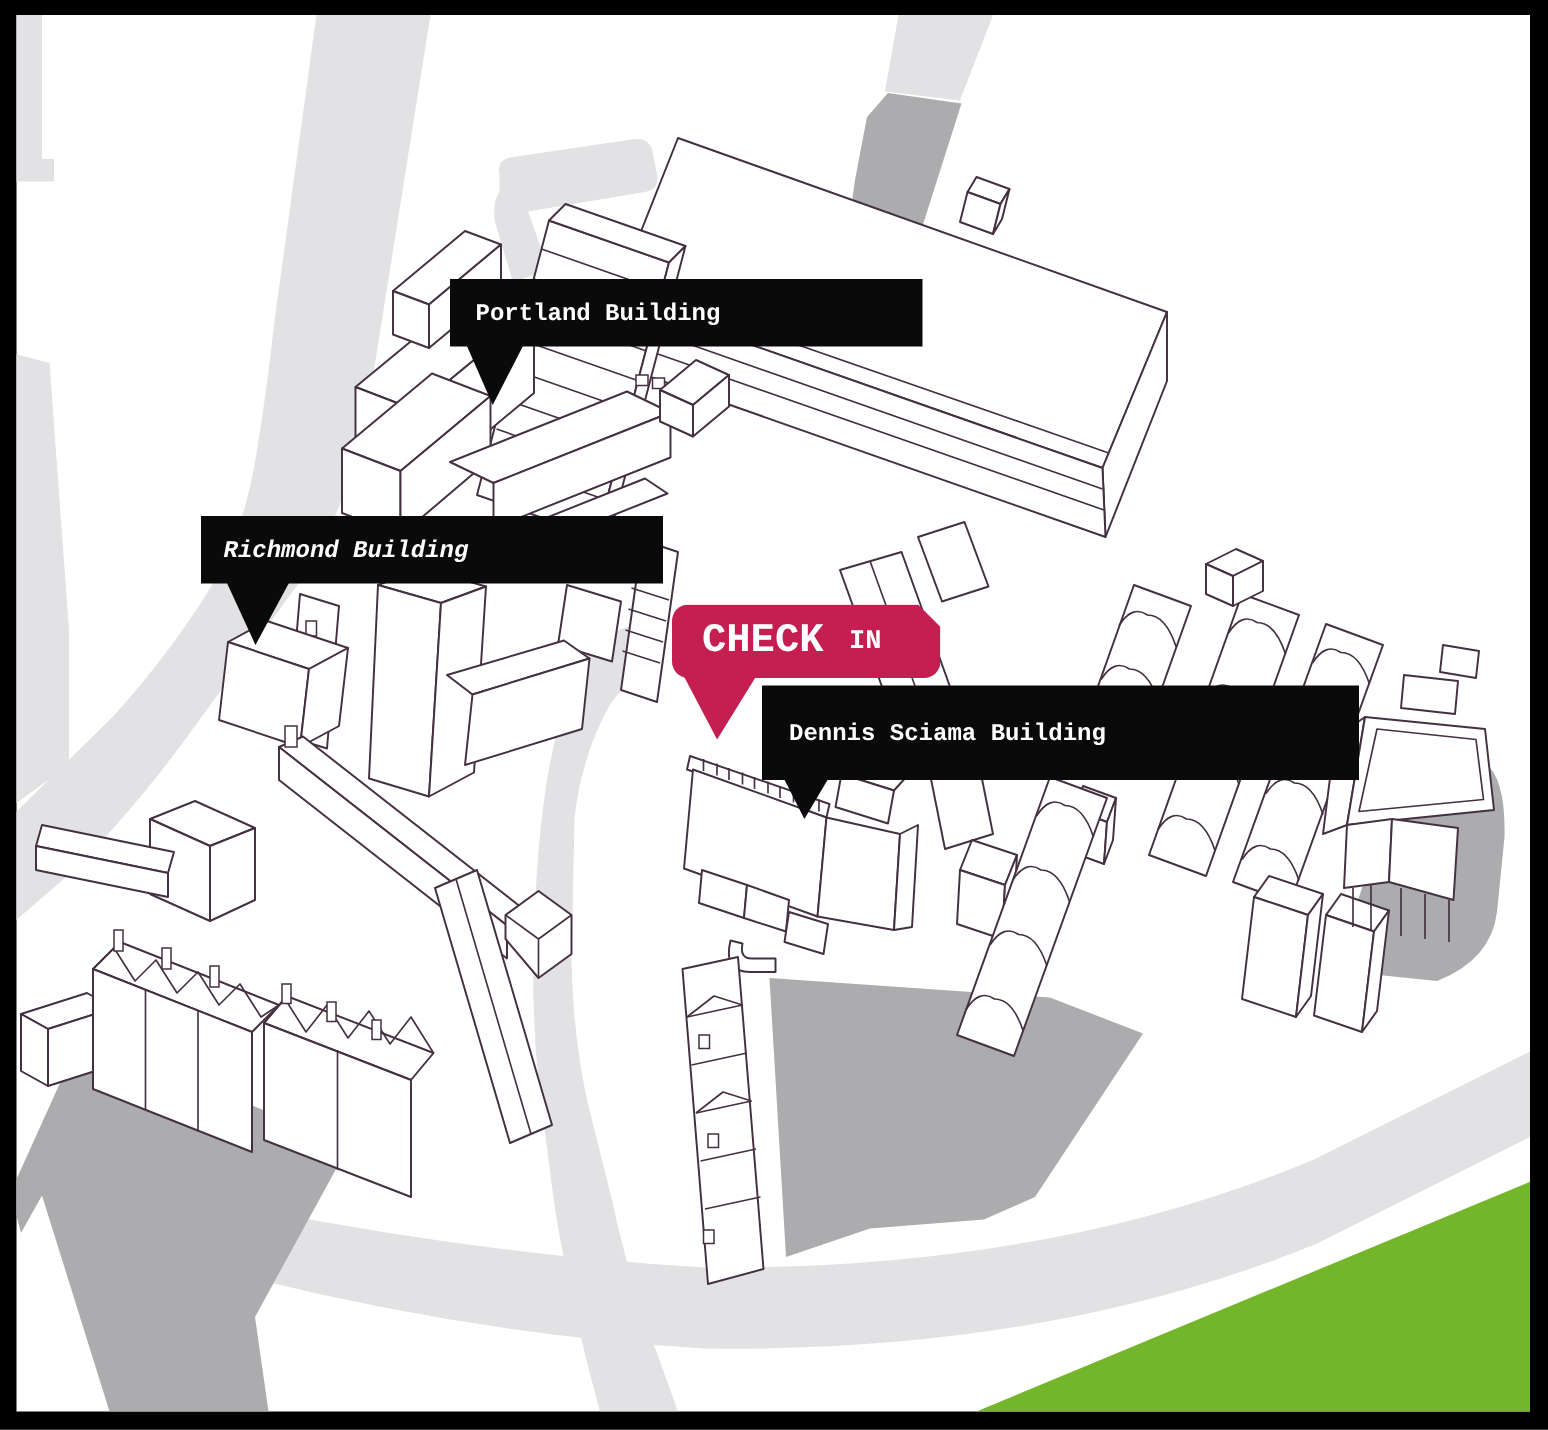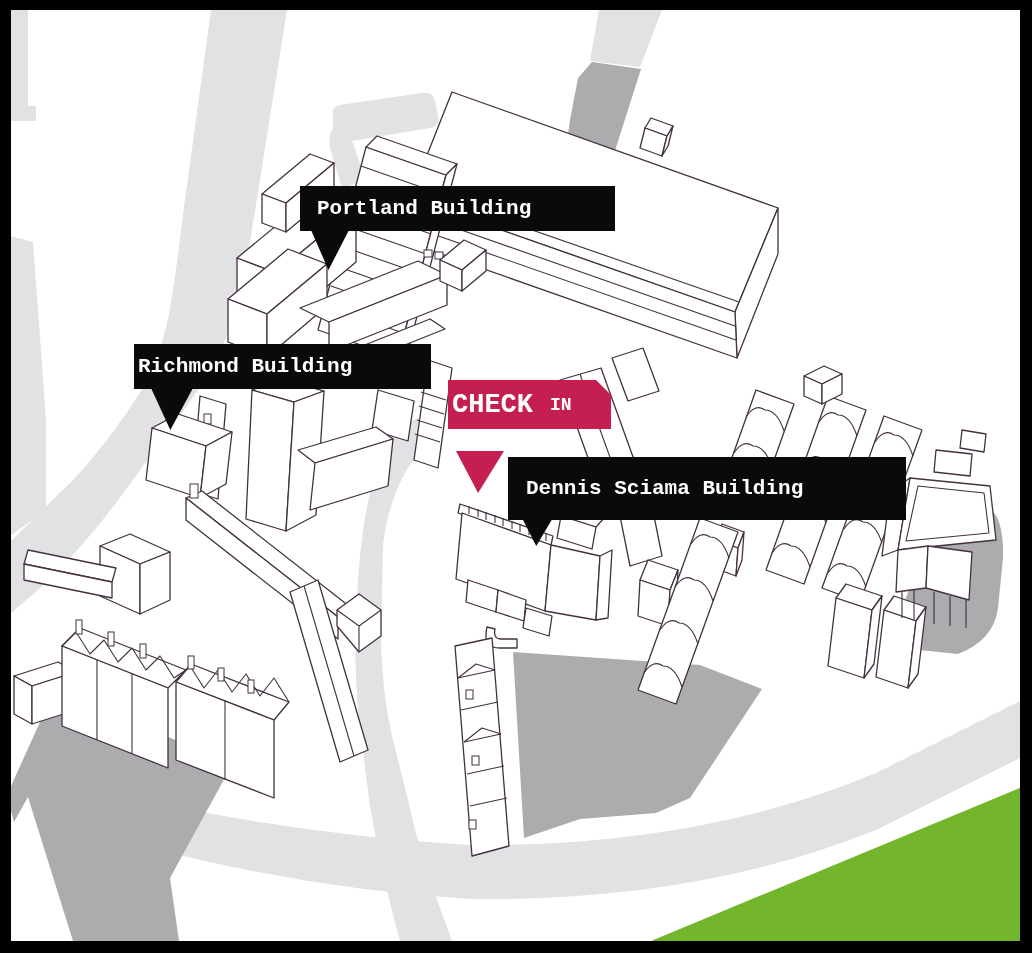--- a/index.html
+++ b/index.html
@@ -6,21 +6,21 @@
   .stage{position:relative;width:1032px;height:953px;background:var(--frame,#000);overflow:hidden;
          font-family:"Liberation Mono","DejaVu Sans Mono",monospace;}
   .map-svg{position:absolute;left:0;top:0;}
   .road{fill:var(--road,#e2e1e3);}
   .shadow{fill:var(--shadow,#acabad);}
   .green-area{fill:var(--green,#74b62b);}
   .bld{fill:#ffffff;stroke:var(--outline,#443040);stroke-width:1.3;stroke-linejoin:round;}
   .bld-line{fill:none;stroke:var(--outline,#443040);stroke-width:1.1;stroke-linejoin:round;}
   .win{fill:#ffffff;stroke:var(--outline,#443040);stroke-width:1;}
   .map-label{position:absolute;display:flex;align-items:center;background:var(--labelbg,#0a0a0a);
-             color:var(--labeltext,#fff);font-weight:bold;font-size:21px;white-space:nowrap;z-index:5;}
+             color:var(--labeltext,#fff);font-weight:bold;font-size:16px;white-space:nowrap;z-index:5;}
   .label-tail{position:absolute;background:var(--labelbg,#0a0a0a);z-index:5;
               clip-path:polygon(0 0,100% 0,46% 100%);}
   .checkin{background:var(--accent,#c51f51);
            clip-path:polygon(0 0,calc(100% - 15px) 0,100% 15px,100% 100%,0 100%);}
   .checkin-tail{background:var(--accent,#c51f51);}
   .txt-small{font-size:18px;margin-left:17px;}
 </style>
 </head>
 <body>
 
@@ -235,26 +235,26 @@
 
       </g>
     </g>
   </svg>
 
   <div class="map-label" style="left:300px;top:186px;width:298px;height:45px;padding-left:17px;">
     <span>Portland Building</span>
   </div>
   <div class="label-tail" style="left:311px;top:230px;width:38px;height:40px;"></div>
 
-  <div class="map-label" style="left:134px;top:344px;width:293px;height:45px;padding-left:4px;">
+  <div class="map-label" style="left:134px;top:344px;width:293px;height:45px;padding-left:15px;font-style:italic;">
     <span>Richmond Building</span>
   </div>
   <div class="label-tail" style="left:151px;top:388px;width:42px;height:42px;"></div>
 
-  <div class="map-label checkin" style="left:448px;top:380px;width:159px;height:49px;padding-left:4px;font-size:27px;">
+  <div class="map-label checkin" style="left:448px;top:403px;width:159px;height:49px;padding-left:20px;font-size:27px;border-radius:11px;">
     <span>CHECK</span>
     <span class="txt-small">IN</span>
   </div>
   <div class="label-tail checkin-tail" style="left:456px;top:451px;width:48px;height:42px;"></div>
 
   <div class="map-label" style="left:508px;top:457px;width:380px;height:63px;padding-left:18px;">
     <span>Dennis Sciama Building</span>
   </div>
   <div class="label-tail" style="left:516px;top:506px;width:44px;height:40px;"></div>
 

